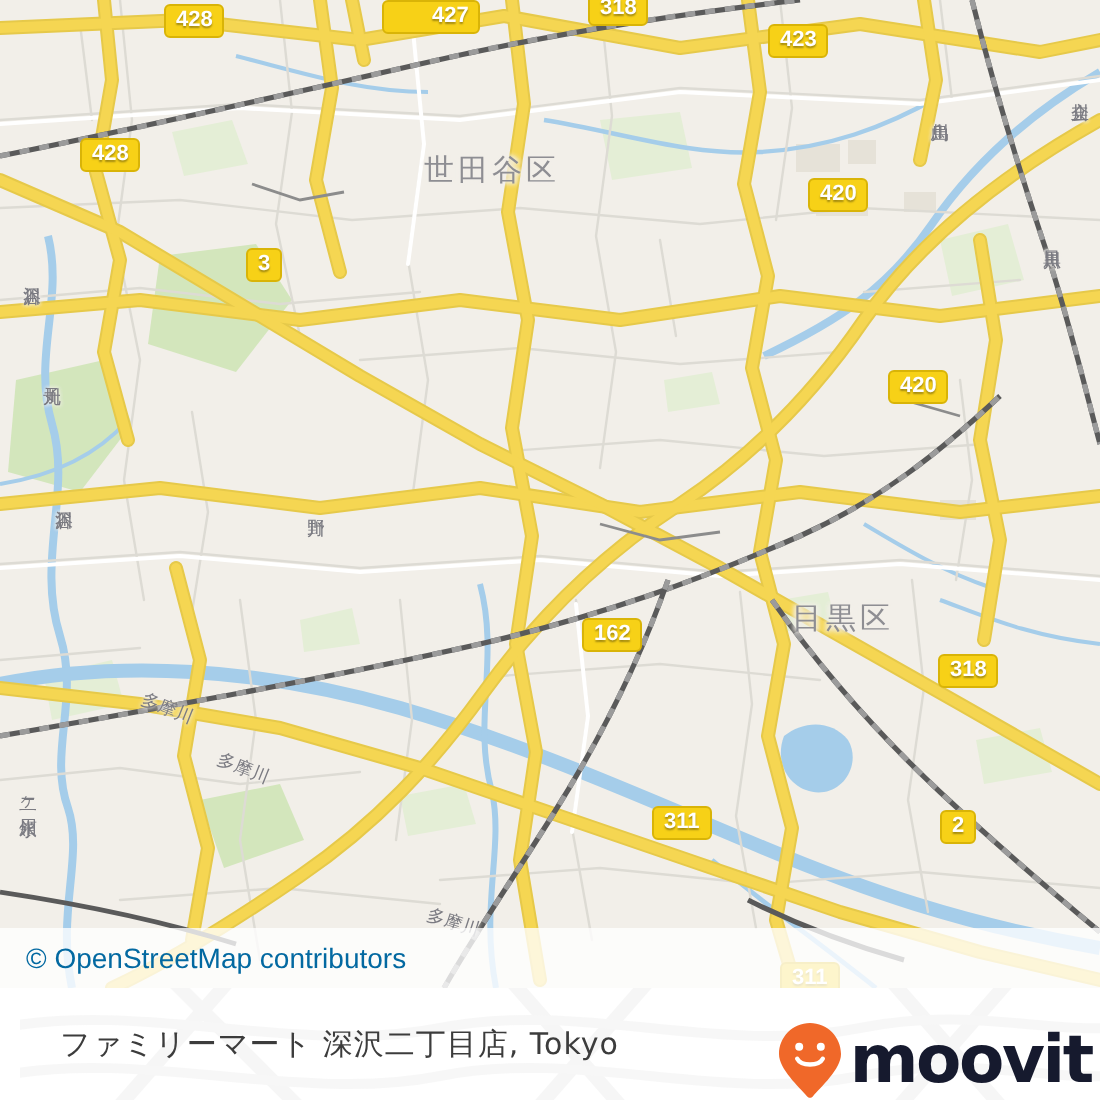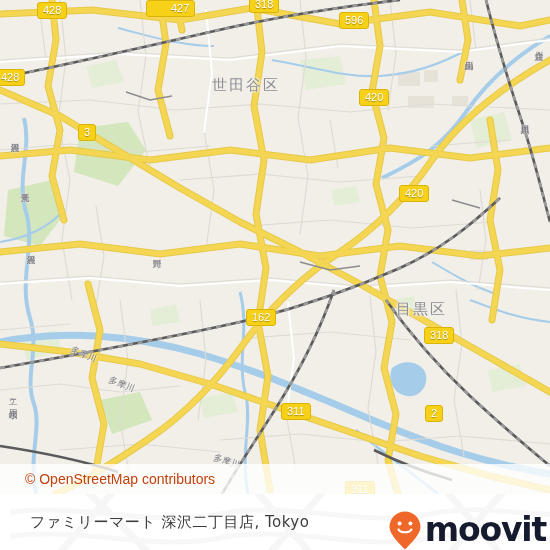--- a/index.html
+++ b/index.html
@@ -51,28 +51,29 @@
 
   
   .shield {
     position: absolute;
     background: #f7d117;
     border: 1px solid #d9b407;
     border-radius: 3px;
     color: #ffffff;
     font-family: "Liberation Sans", sans-serif;
     font-size: 11px;
-    font-weight: normal;
+    font-weight: bold;
     line-height: 15px;
     height: 17px;
     padding: 0 5px;
     text-align: center;
     text-shadow: 0 1px 1px rgba(0,0,0,0.35);
     white-space: nowrap;
     pointer-events: none;
+    margin-left: 45px;
   }
 
   
   #callout {
     position: absolute;
     left: 191px; top: 124px;
     width: 168px;
     filter: drop-shadow(0 2px 4px rgba(0,0,0,0.32));
   }
   #callout-top {
@@ -106,24 +107,24 @@
   
   #osm-attr {
     position: absolute;
     left: 0; top: 464px;
     width: 550px; height: 30px;
     background: rgba(255,255,255,0.78);
     display: flex;
     align-items: center;
   }
   #osm-attr-text {
-    color: #c2410c;
+    color: #0369a1;
     font-family: "Liberation Sans", sans-serif;
     font-size: 14px;
-    padding-left: 25px;
+    padding-left: 13px;
     white-space: nowrap;
   }
 
   
   #footer {
     position: absolute;
     left: 10px; top: 494px;
     width: 550px; height: 56px;
     background: #ffffff;
     overflow: hidden;
@@ -332,21 +333,21 @@
     <div class="river-label" style="left:6px; top:392px;">二ヶ領用水</div>
     <div class="river-label" style="left:150px; top:252px;">野川</div>
     <div class="river-label" style="left:518px; top:118px;">目黒川</div>
     <div class="river-label" style="left:532px; top:44px;">立会川</div>
     <div class="river-label" style="left:462px; top:54px;">烏山川</div>
     <div class="river-label" style="left:213px; top:455px; writing-mode:horizontal-tb; transform:rotate(18deg);">多摩川</div>
 
     <div class="shield" style="left:37px; top:2px;">428</div>
     <div class="shield" style="left:146px; top:0px;padding-left:24px;">427</div>
     <div class="shield" style="left:249px; top:-4px;">318</div>
-    <div class="shield" style="left:339px; top:12px;">596</div>
+    <div class="shield" style="left:339px; top:12px;">423</div>
     <div class="shield" style="left:-5px; top:69px;">428</div>
     <div class="shield" style="left:359px; top:89px;">420</div>
     <div class="shield" style="left:78px; top:124px;">3</div>
     <div class="shield" style="left:399px; top:185px;">420</div>
     <div class="shield" style="left:246px; top:309px;">162</div>
     <div class="shield" style="left:424px; top:327px;">318</div>
     <div class="shield" style="left:281px; top:403px;">311</div>
     <div class="shield" style="left:425px; top:405px;">2</div>
     <div class="shield" style="left:345px; top:481px;">311</div>
 

